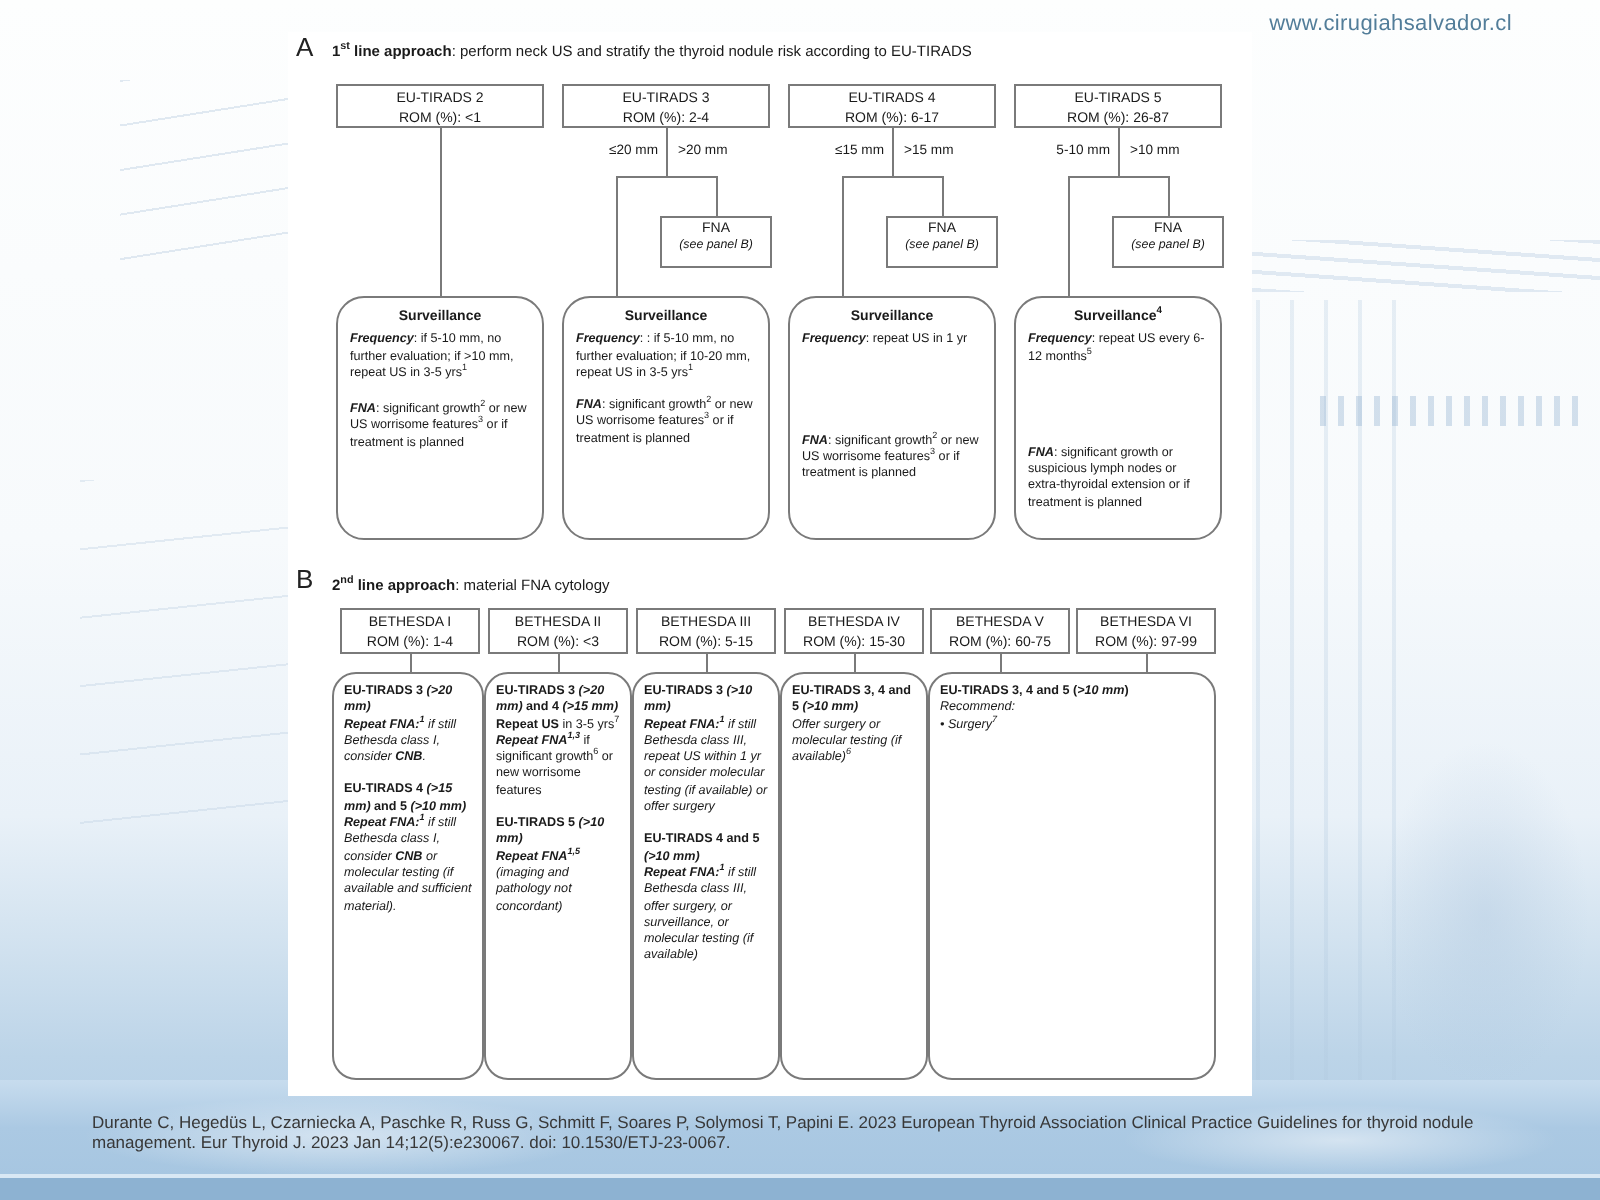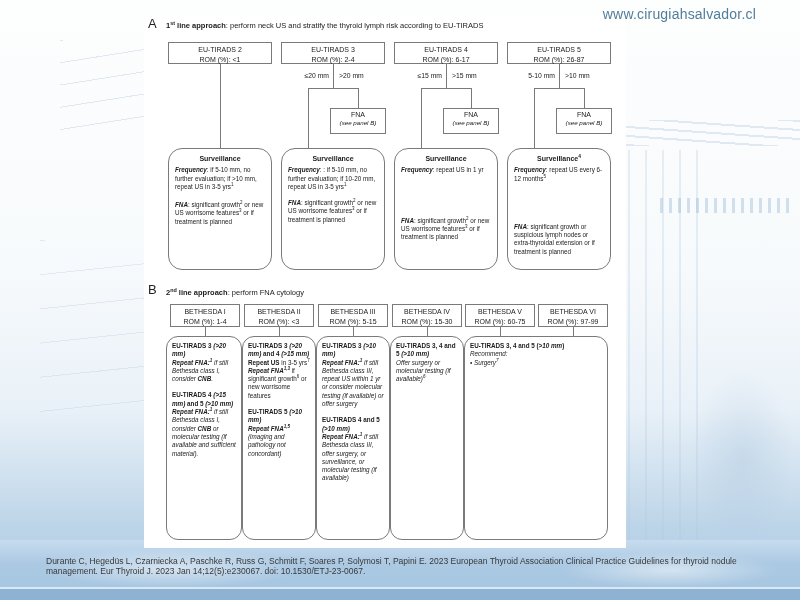--- a/index.html
+++ b/index.html
@@ -22,21 +22,21 @@
   .wm-tree{left:690px;top:370px;width:105px;height:175px;border-radius:50%;
     background:radial-gradient(ellipse at center,rgba(168,194,220,.35) 0%,rgba(168,194,220,0) 70%);}
   .wm-cornice{left:600px;top:120px;width:200px;height:26px;
     background:repeating-linear-gradient(184deg,rgba(185,205,226,.40) 0 2px,transparent 2px 9px);}
   .bg-band{position:absolute;left:0;right:0;top:540px;height:60px;
     background:linear-gradient(180deg,#c7dcee 0%,#abc9e3 40%,#a5c5e0 100%);}
   .bg-cloud{position:absolute;border-radius:50%;background:radial-gradient(ellipse at center,rgba(255,255,255,.5),rgba(255,255,255,0) 70%);}
   .bg-strip{position:absolute;left:0;right:0;bottom:0;height:11px;background:#8db2d2;border-top:2px solid #d9e8f4;}
 
   
-  .site-url{position:absolute;top:6px;right:44px;font-size:14px;color:#527d99;letter-spacing:.2px;z-index:3;}
+  .site-url{position:absolute;top:6px;right:44px;font-size:11px;color:#527d99;letter-spacing:.2px;z-index:3;}
 
   
   .chart{position:absolute;left:144px;top:16px;width:482px;height:532px;background:#ffffff;z-index:2;}
   .panel-label{position:absolute;font-size:13px;color:#222;}
   .panel-title{position:absolute;font-size:7.5px;white-space:nowrap;color:#1a1a1a;}
   .panel-title sup{font-size:.7em;line-height:0;}
 
   .hbox{position:absolute;height:22px;border:1px solid #7a7a7a;background:#fff;text-align:center;
     font-size:7px;line-height:1.4;padding-top:2px;box-sizing:border-box;}
   .hbox2{height:23px;}
@@ -78,21 +78,21 @@
 <div class="bg-band"></div>
 <div class="bg-cloud" style="left:40px;top:548px;width:260px;height:40px;"></div>
 <div class="bg-cloud" style="left:560px;top:552px;width:220px;height:36px;"></div>
 <div class="bg-strip"></div>
 
 <div class="site-url">www.cirugiahsalvador.cl</div>
 
 <div class="chart">
 
   <div class="panel-label" style="left:4px;top:0px;">A</div>
-  <div class="panel-title" style="left:22px;top:5px;"><span class="st-b">1</span><sup class="st-b">st</sup><span class="st-b"> line approach</span><span>: perform neck US and stratify the thyroid lymph risk according to EU-TIRADS</span></div>
+  <div class="panel-title" style="left:22px;top:5px;"><span class="st-b">1</span><sup class="st-b">st</sup><span class="st-b"> line approach</span><span>: perform neck US and stratify the thyroid nodule risk according to EU-TIRADS</span></div>
 
   <div class="hbox" style="left:24px;top:26px;width:104px;">
     <div>EU-TIRADS 2</div>
     <div>ROM (%): &lt;1</div>
   </div>
   <div class="hbox" style="left:137px;top:26px;width:104px;">
     <div>EU-TIRADS 3</div>
     <div>ROM (%): 2-4</div>
   </div>
   <div class="hbox" style="left:250px;top:26px;width:104px;">
@@ -162,21 +162,21 @@
   </div>
   <div class="rbox" style="left:363px;top:132px;width:104px;height:122px;">
     <div class="rbox-title"><span>Surveillance</span><sup>4</sup></div>
     <div>
         <div class="para"><span class="st-bi">Frequency</span><span class="st-r">: repeat US every 6-12 months</span><sup class="st-r">5</sup></div>
         <div class="para" style="margin-top: 40px;"><span class="st-bi">FNA</span><span class="st-r">: significant growth or suspicious lymph nodes or extra-thyroidal extension or if treatment is planned</span></div>
       </div>
   </div>
 
   <div class="panel-label" style="left:4px;top:266px;">B</div>
-  <div class="panel-title" style="left:22px;top:272px;"><span class="st-b">2</span><sup class="st-b">nd</sup><span class="st-b"> line approach</span><span>: perform FNA cytology</span></div>
+  <div class="panel-title" style="left:22px;top:272px;"><span class="st-b">2</span><sup class="st-b">nd</sup><span class="st-b"> line approach</span><span>: material FNA cytology</span></div>
 
   <div class="hbox hbox2" style="left:26px;top:288px;width:70px;">
     <div>BETHESDA I</div>
     <div>ROM (%): 1-4</div>
   </div>
   <div class="hbox hbox2" style="left:100px;top:288px;width:70px;">
     <div>BETHESDA II</div>
     <div>ROM (%): &lt;3</div>
   </div>
   <div class="hbox hbox2" style="left:174px;top:288px;width:70px;">

